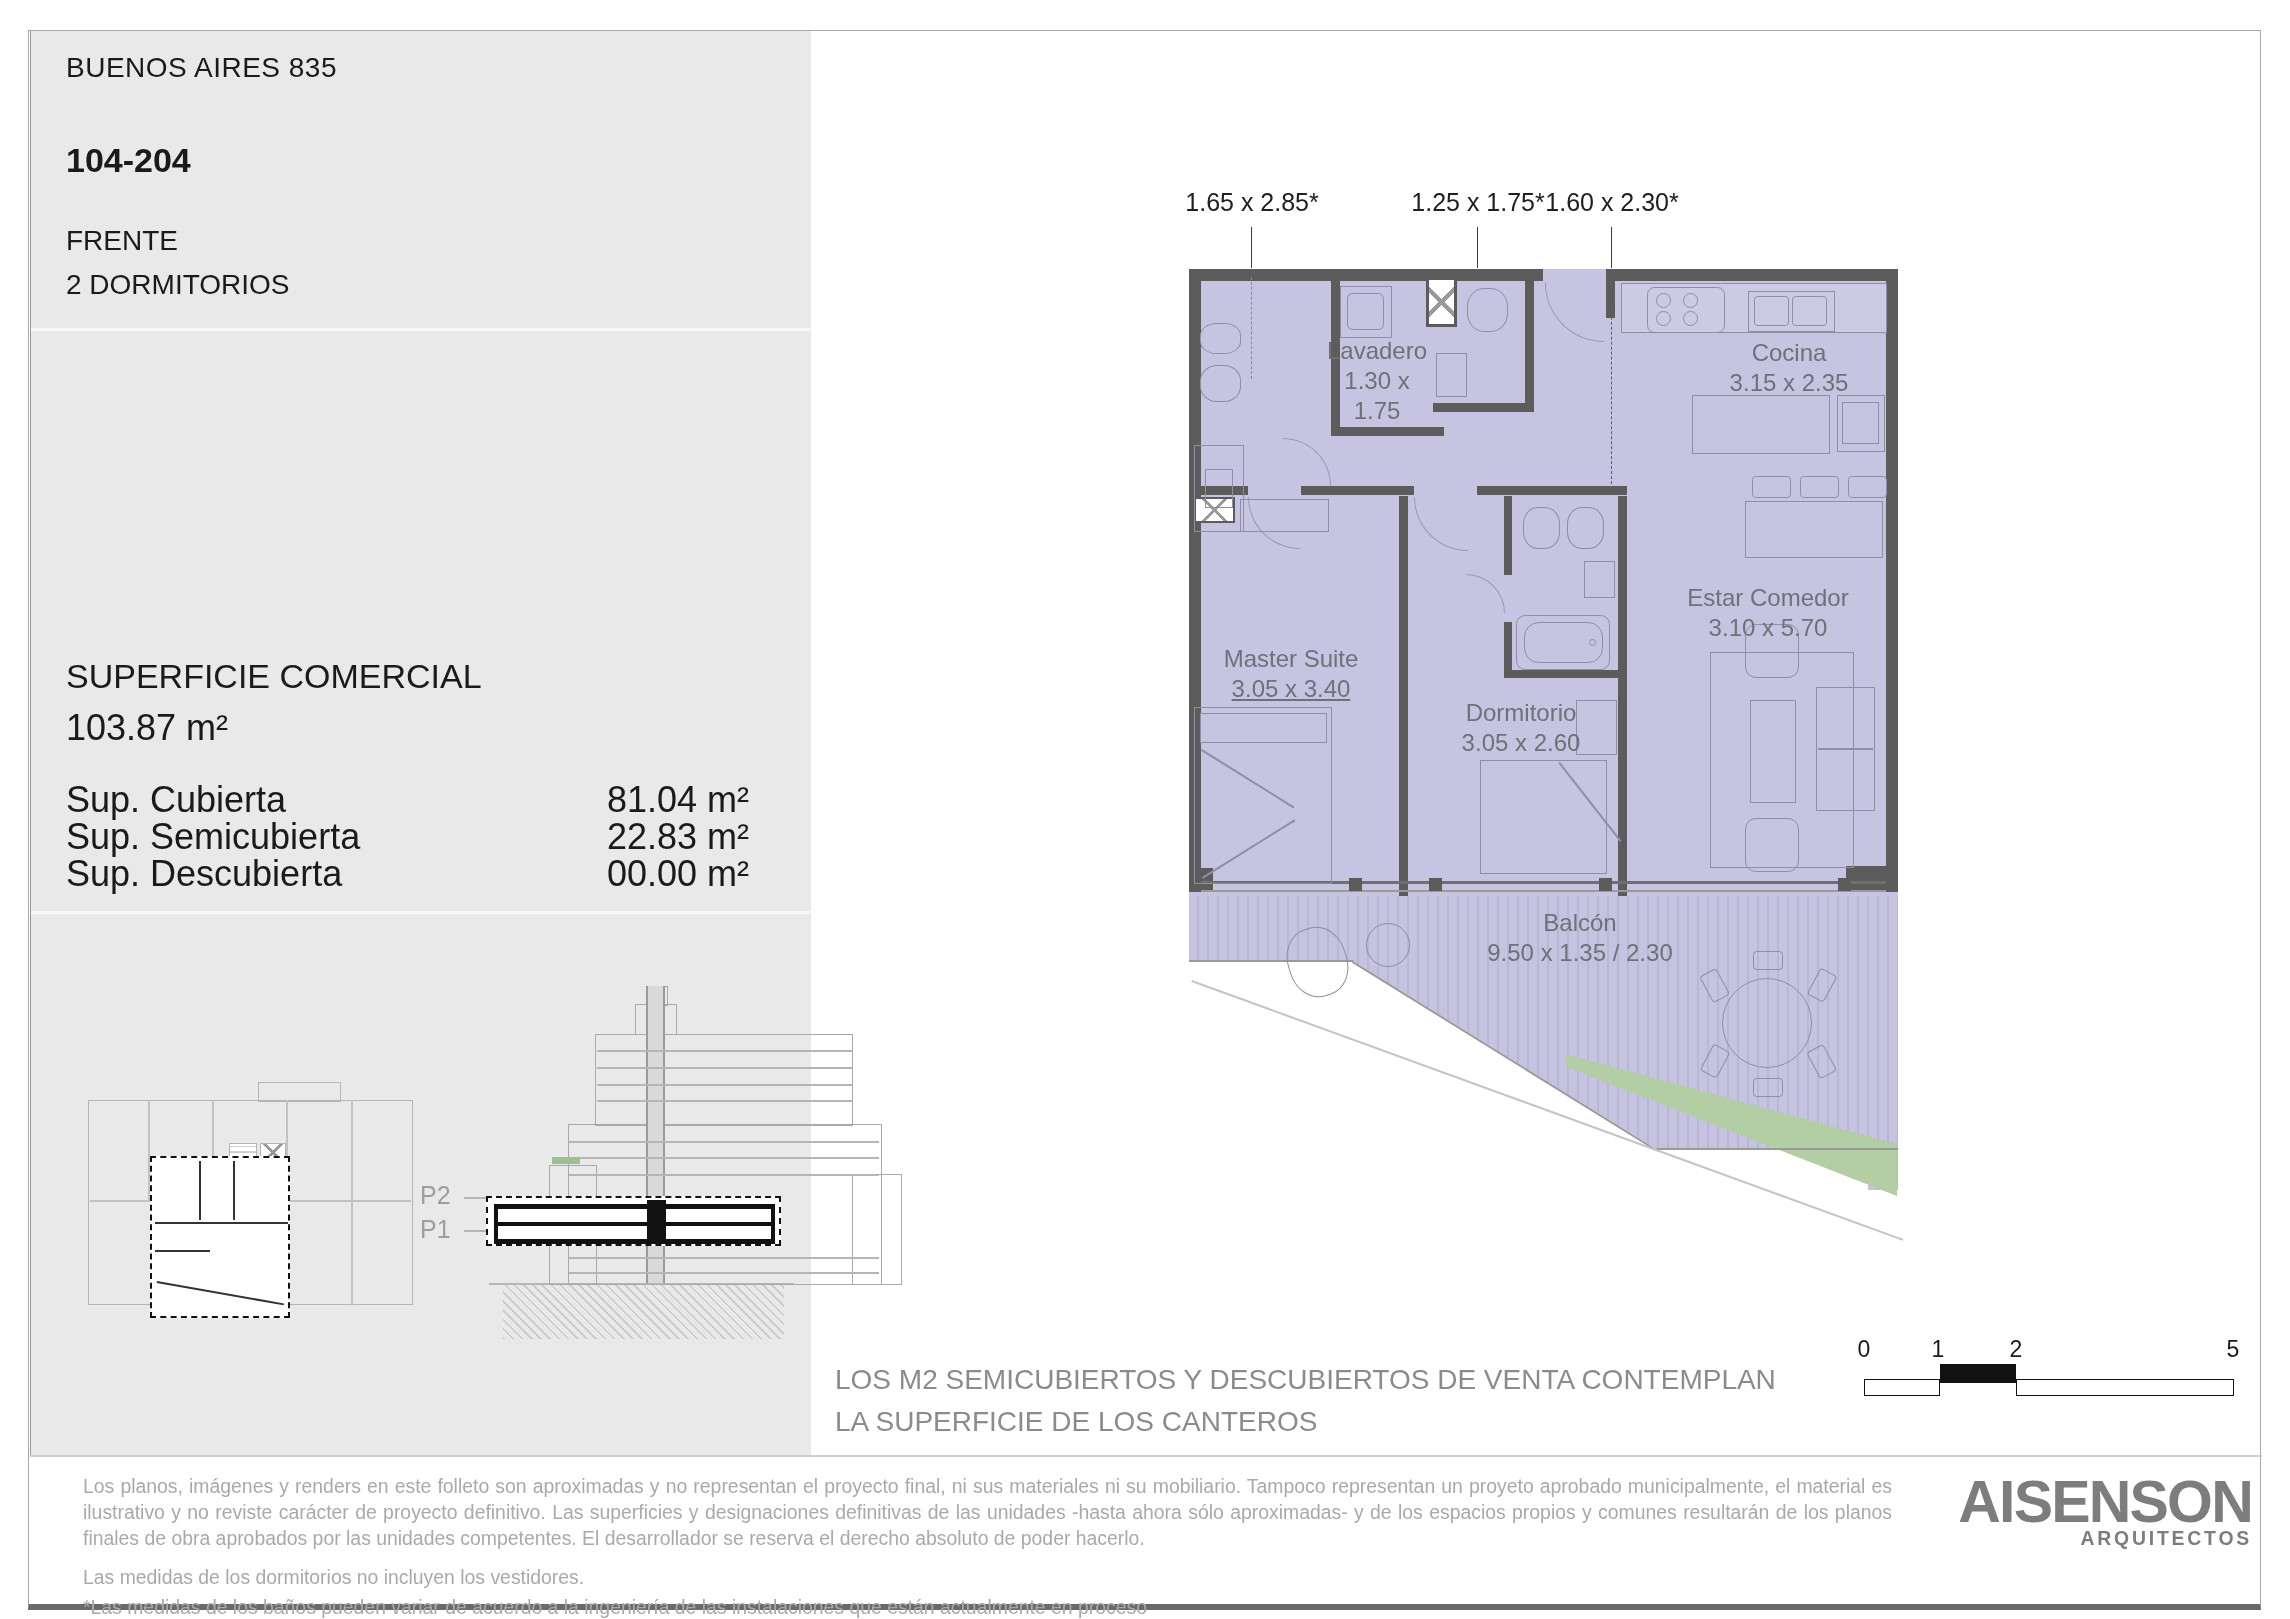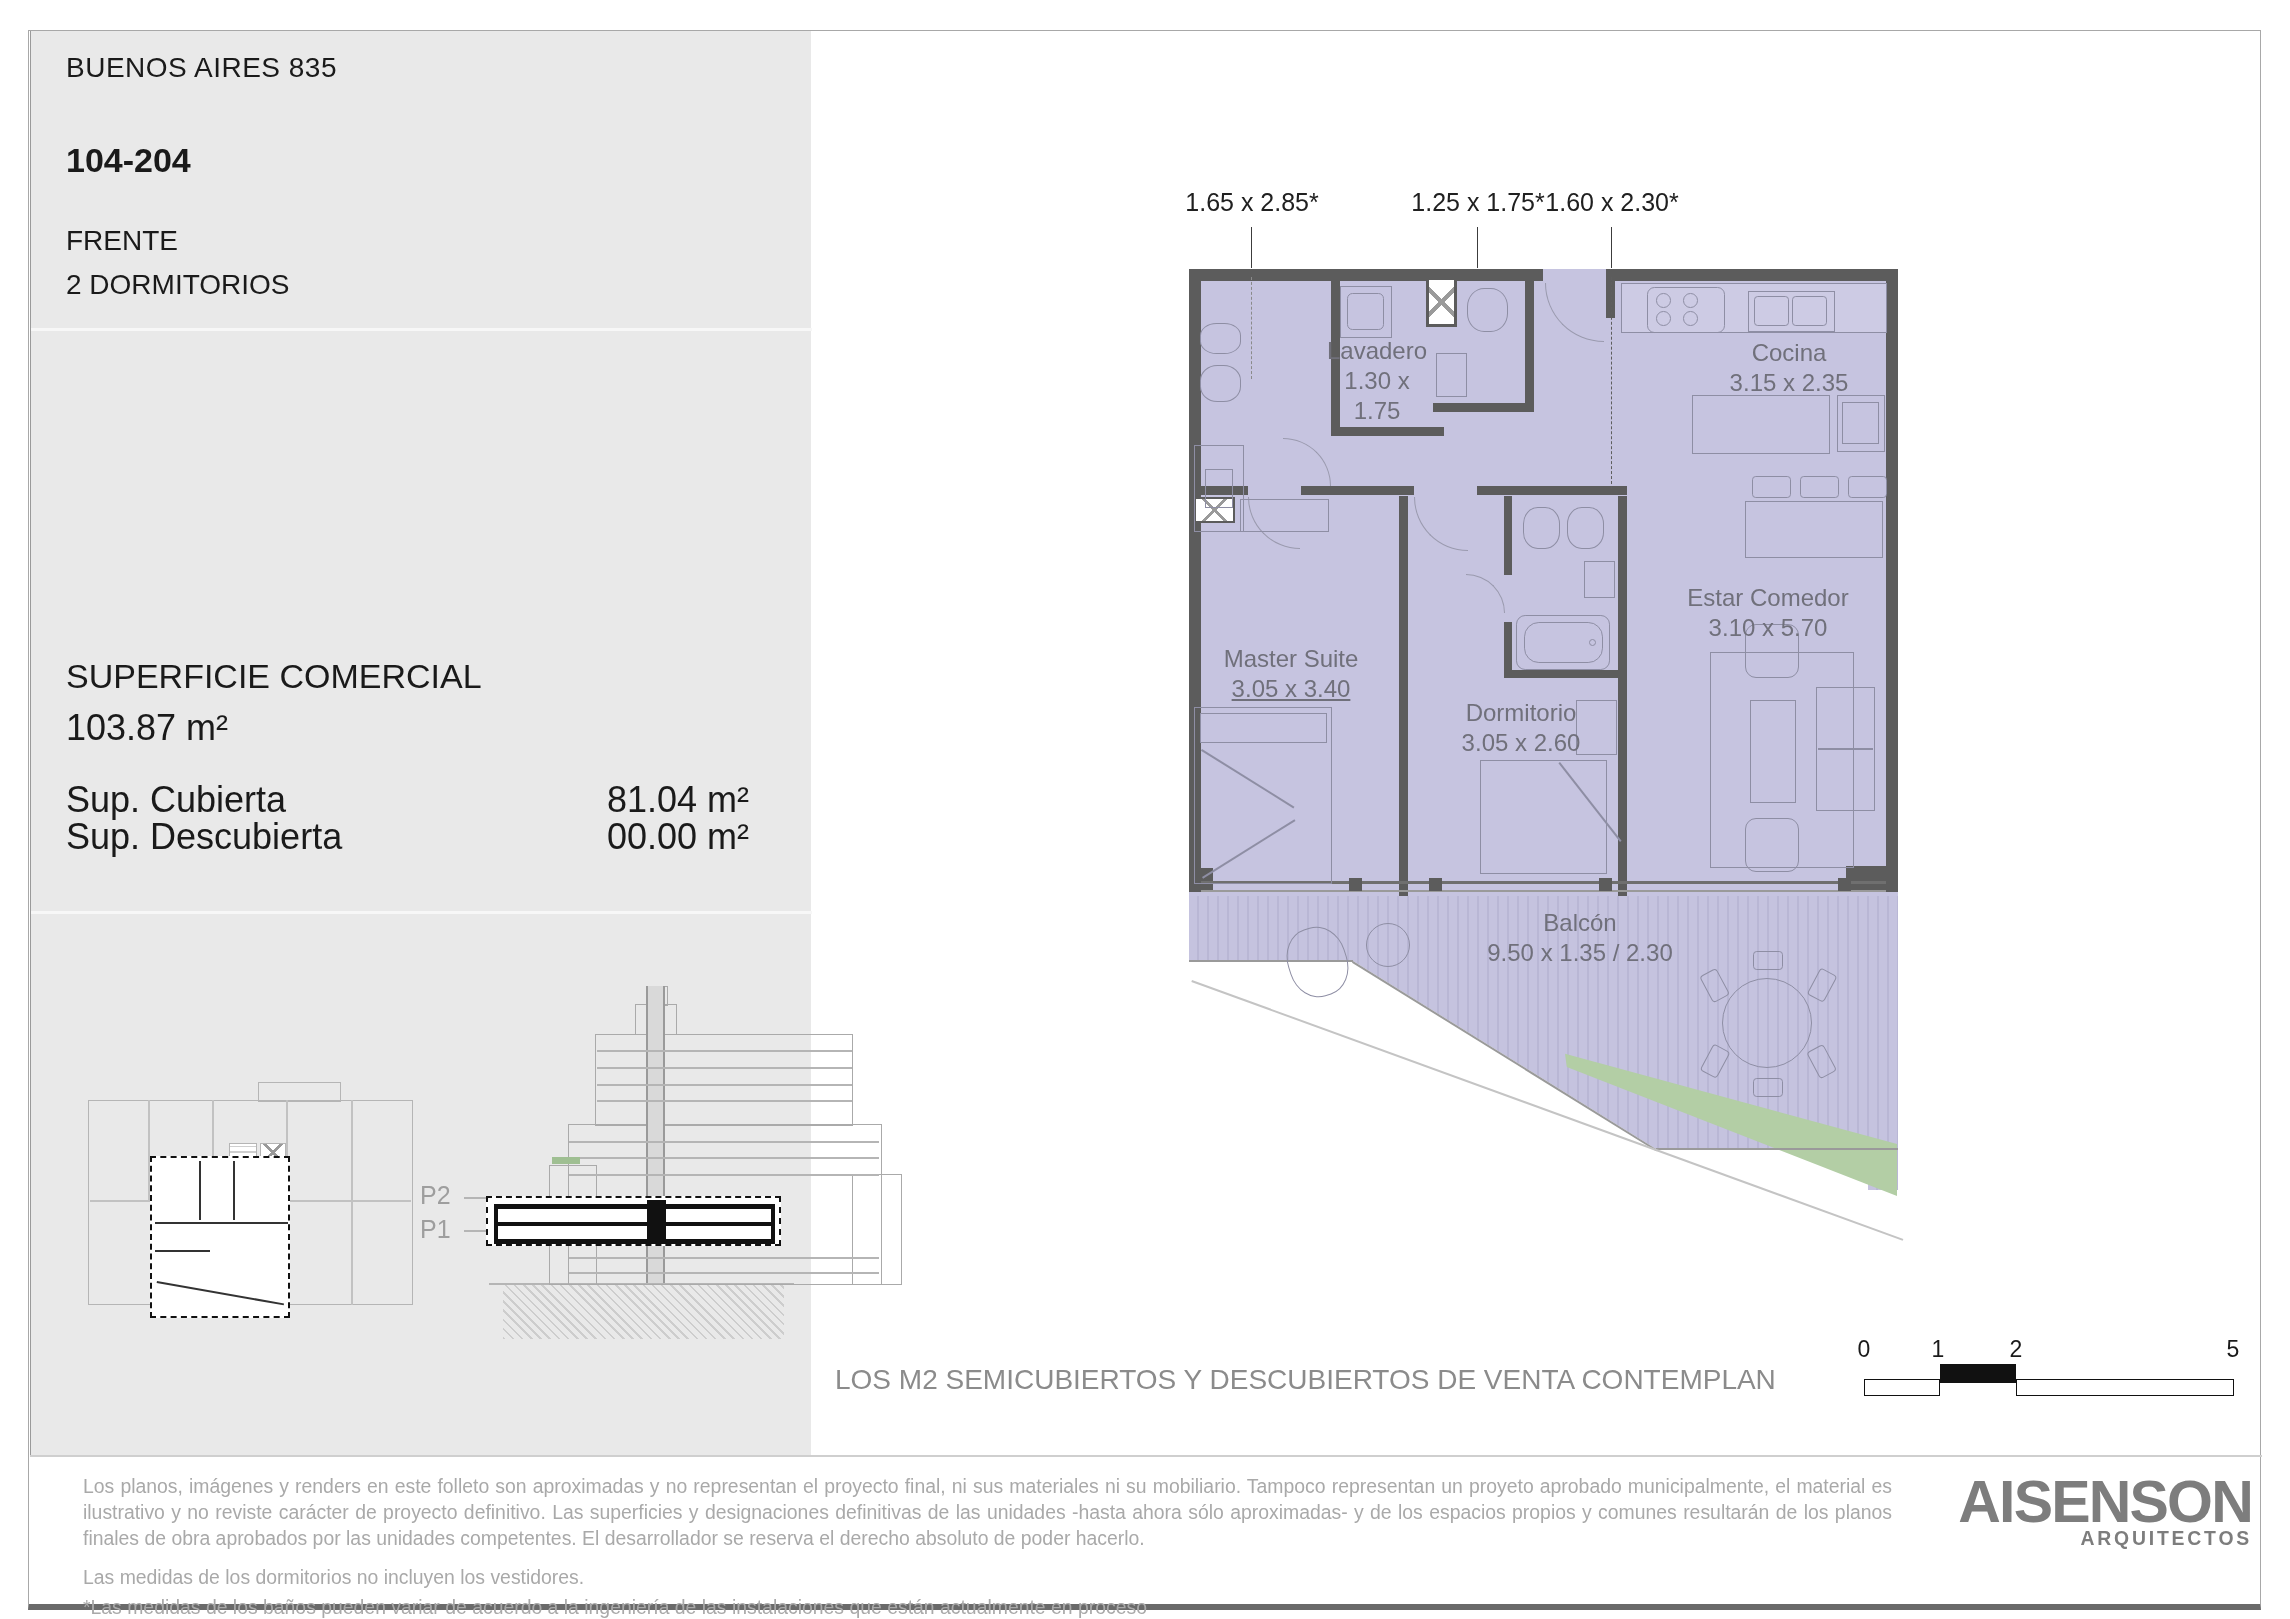--- a/index.html
+++ b/index.html
@@ -40,20 +40,24 @@
   <div class="abs" style="left:66px;top:225px;font-size:28px;">FRENTE</div>
   <div class="abs" style="left:66px;top:269px;font-size:28px;">2 DORMITORIOS</div>
 
   <div class="abs" style="left:66px;top:657px;font-size:34px;">SUPERFICIE COMERCIAL</div>
   <div class="abs" style="left:66px;top:707px;font-size:36px;">103.87 m²</div>
 
   <div class="abs" style="left:66px;top:779px;width:683px;font-size:36px;">
     <div style="position:relative;height:37px;">
       <span>Sup. Cubierta</span>
       <span style="position:absolute;right:0;">81.04 m²</span>
+    </div>
+    <div style="position:relative;height:37px;">
+      <span>Sup. Semicubierta</span>
+      <span style="position:absolute;right:0;">22.83 m²</span>
     </div>
     <div style="position:relative;height:37px;">
       <span>Sup. Descubierta</span>
       <span style="position:absolute;right:0;">00.00 m²</span>
     </div>
   </div>
 
   <div class="abs" style="left:0;top:0;width:0;height:0;">
     <div class="abs" style="left:88px;top:1100px;width:325px;height:205px;border:1.8px solid #b5b5b5;box-sizing:border-box;"></div>
     <div class="abs" style="left:258px;top:1082px;width:83px;height:20px;border:1.8px solid #b5b5b5;box-sizing:border-box;"></div>
@@ -248,20 +252,21 @@
       <span style="display:block;">3.10 x 5.70</span>
     </div>
     <div class="lbl" style="left:1580px;top:908px;">
       <span style="display:block;">Balcón</span>
       <span style="display:block;">9.50 x 1.35 / 2.30</span>
     </div>
   </div>
 
   <div class="abs" style="left:835px;top:1359px;font-size:28px;color:#8b8b8b;line-height:42px;">
     <div>LOS M2 SEMICUBIERTOS Y DESCUBIERTOS DE VENTA CONTEMPLAN</div>
+    <div>LA SUPERFICIE DE LOS CANTEROS</div>
   </div>
 
   <div class="abs" style="left:0;top:0;width:0;height:0;">
     <span class="abs" style="left:1864px;top:1336px;font-size:23px;transform:translateX(-50%);">0</span>
     <span class="abs" style="left:1938px;top:1336px;font-size:23px;transform:translateX(-50%);">1</span>
     <span class="abs" style="left:2016px;top:1336px;font-size:23px;transform:translateX(-50%);">2</span>
     <span class="abs" style="left:2233px;top:1336px;font-size:23px;transform:translateX(-50%);">5</span>
     <div class="abs" style="left:1864px;top:1379px;width:76px;height:16.6px;border:1.8px solid #111;background:#fff;box-sizing:border-box;"></div>
     <div class="abs" style="left:1940px;top:1364px;width:76px;height:18.5px;background:#111;"></div>
     <div class="abs" style="left:2016px;top:1379px;width:218px;height:16.6px;border:1.8px solid #111;background:#fff;box-sizing:border-box;"></div>

